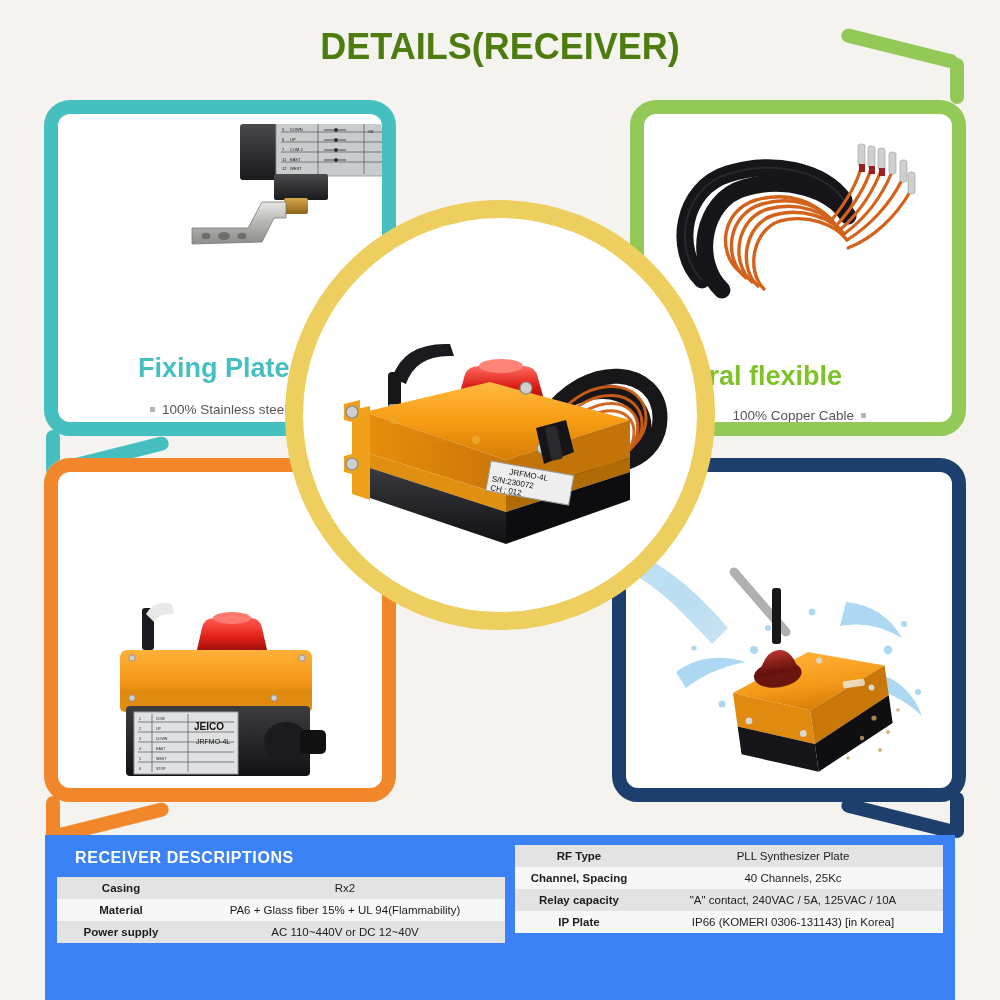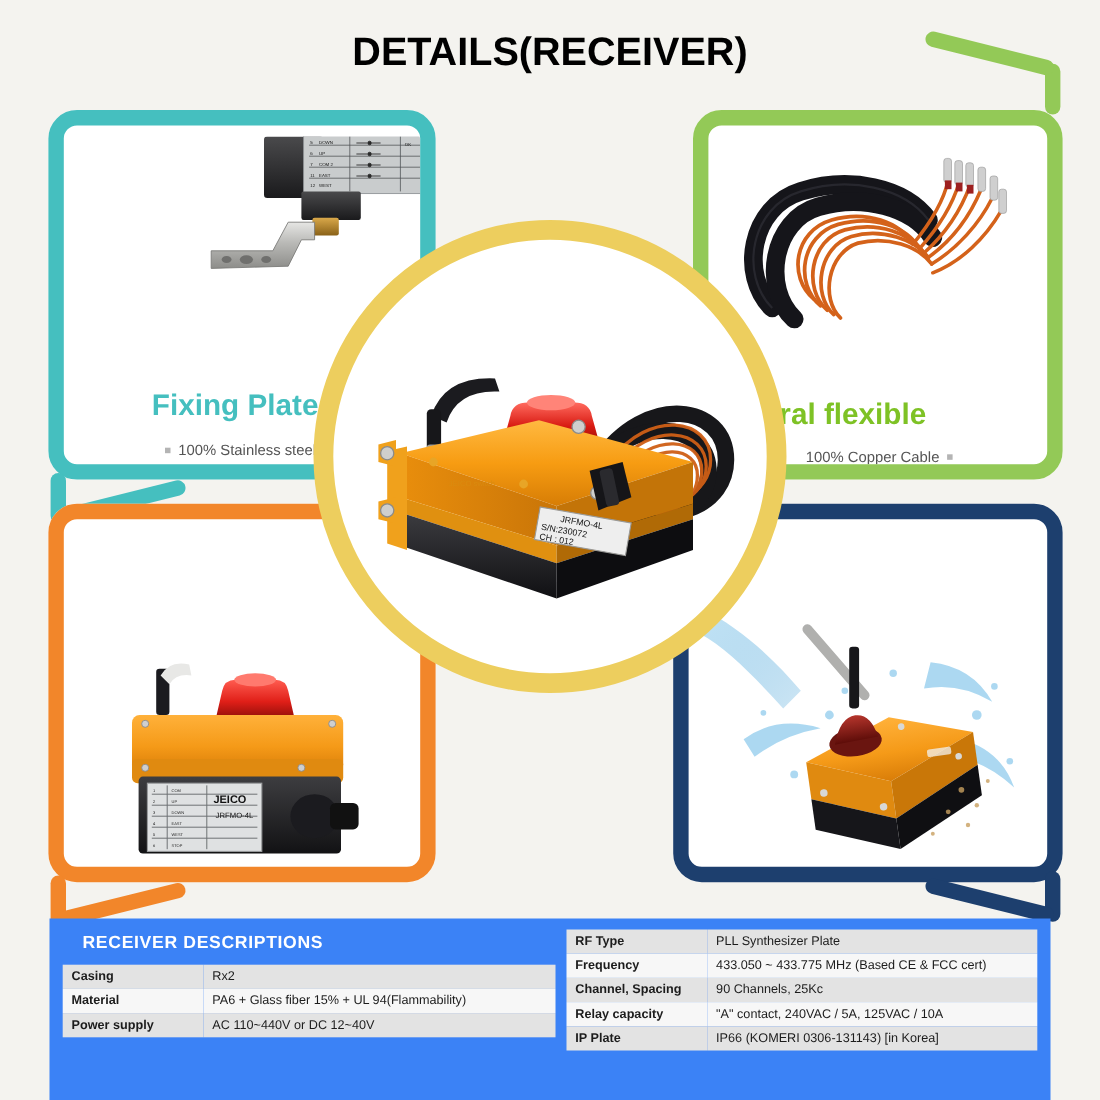--- a/index.html
+++ b/index.html
@@ -10,21 +10,21 @@
     font-family: "Liberation Sans", sans-serif;
     overflow: hidden;
   }
   .page { position: relative; width: 1000px; height: 1000px; background: #f4f3ef; }
 
   
   .title {
     position: absolute; top: 26px; left: 0; width: 1000px;
     text-align: center;
     font-size: 36px; font-weight: bold; letter-spacing: 0px;
-    color: #000000;
+    color: #4d7c0f;
   }
 
   
   .card { position: absolute; }
   .bubble {
     position: absolute; inset: 0;
     border-radius: 26px;
     background: #ffffff;
   }
   .bubble-border {
@@ -128,21 +128,21 @@
     position: absolute; left: 45px; top: 835px; width: 910px; height: 174px;
     background: #3b82f6;
   }
   .spec-title {
     position: absolute; left: 30px; top: 14px;
     color: #ffffff; font-size: 16px; font-weight: bold; letter-spacing: 0.6px;
   }
   .tbl { position: absolute; border-collapse: collapse; font-size: 11.5px; }
   #tbl-left  { left: 12px; top: 42px; width: 448px; }
   #tbl-right { left: 470px; top: 10px; width: 428px; }
-  .tbl td { padding: 4px 8px; color: #1c1c1c; height: 22px; vertical-align: middle; }
+  .tbl td { padding: 4px 8px; color: #1c1c1c; height: 22px; vertical-align: middle; text-align: center; }
   .tbl td.k { font-weight: bold; width: 128px; }
   .tbl tr:nth-child(odd)  td { background: #e3e3e3; }
   .tbl tr:nth-child(even) td { background: #f7f7f7; }
 </style>
 </head>
 <body>
 
 <div class="page">
 
   <div class="title">DETAILS(RECEIVER)</div>
@@ -506,26 +506,22 @@
       </tbody>
     </table>
 
     <table class="tbl" id="tbl-right">
       <tbody>
         <tr>
           <td class="k">RF Type</td>
           <td class="v">PLL Synthesizer Plate</td>
         </tr>
         <tr>
-          <td class="k">Frequency</td>
-          <td class="v">433.050 ~ 433.775 MHz (Based CE &amp; FCC cert)</td>
-        </tr>
-        <tr>
           <td class="k">Channel, Spacing</td>
-          <td class="v">90 Channels, 25Kc</td>
+          <td class="v">40 Channels, 25Kc</td>
         </tr>
         <tr>
           <td class="k">Relay capacity</td>
           <td class="v">"A" contact, 240VAC / 5A, 125VAC / 10A</td>
         </tr>
         <tr>
           <td class="k">IP Plate</td>
           <td class="v">IP66 (KOMERI 0306-131143) [in Korea]</td>
         </tr>
       </tbody>

